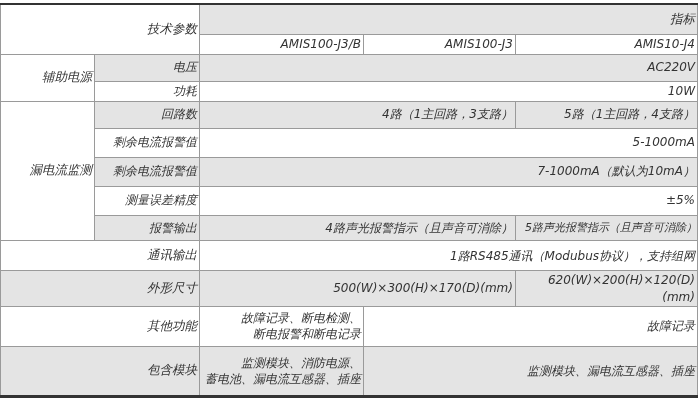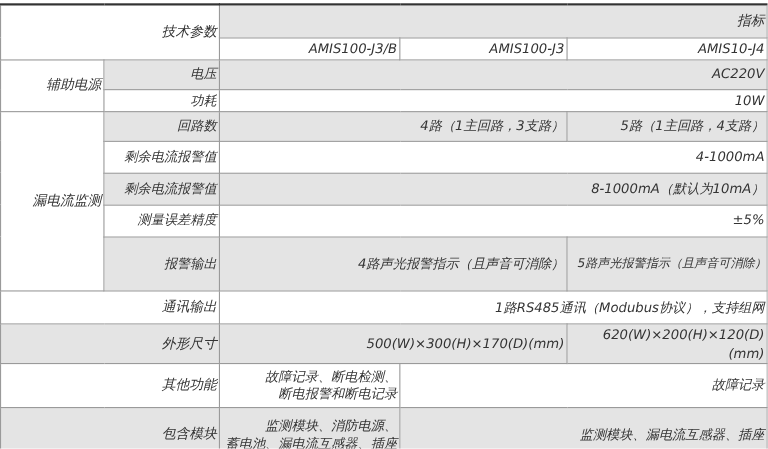--- a/index.html
+++ b/index.html
@@ -26,21 +26,21 @@
     border:1px solid var(--grid);
     text-align:right;vertical-align:middle;
     font-size:12px;line-height:1.35;color:var(--text);
     padding:1px 2px;overflow:hidden;font-style:italic;
   }
   td.sec{font-size:12.5px;}
   td.shade{background:var(--shaded);}
   
   td.span2c{}
   td.prewrap{white-space:pre-line;}
-  td.small{font-size:11px;padding:17px 0;}
+  td.small{font-size:11px;padding:5px 0;}
   .h30{height:30px}.h28{height:20px}.h27{height:27px}.h29{height:29px}
   .h25{height:17px}.h40{height:40px}.h50{height:50px}
 </style>
 </head>
 <body>
 
 <div class="sheet">
   <table class="spec">
     <colgroup>
       <col style="width:94px">
@@ -72,25 +72,25 @@
     </tr>
 
     <tr class="h27">
       <td class="sec" rowspan="5">漏电流监测</td>
       <td class="shade">回路数</td>
       <td class="shade" colspan="2">4路（1主回路，3支路）</td>
       <td class="shade">5路（1主回路，4支路）</td>
     </tr>
     <tr class="h29">
       <td>剩余电流报警值</td>
-      <td class="span2c" colspan="3">4-1000mA</td>
+      <td class="span2c" colspan="3">5-1000mA</td>
     </tr>
     <tr class="h29">
       <td class="shade">剩余电流报警值</td>
-      <td class="shade span2c" colspan="3">8-1000mA（默认为10mA）</td>
+      <td class="shade span2c" colspan="3">7-1000mA（默认为10mA）</td>
     </tr>
     <tr class="h29">
       <td>测量误差精度</td>
       <td class="span2c" colspan="3">±5%</td>
     </tr>
     <tr class="h25">
       <td class="shade">报警输出</td>
       <td class="shade" colspan="2">4路声光报警指示（且声音可消除）</td>
       <td class="shade small">5路声光报警指示（且声音可消除）</td>
     </tr>

